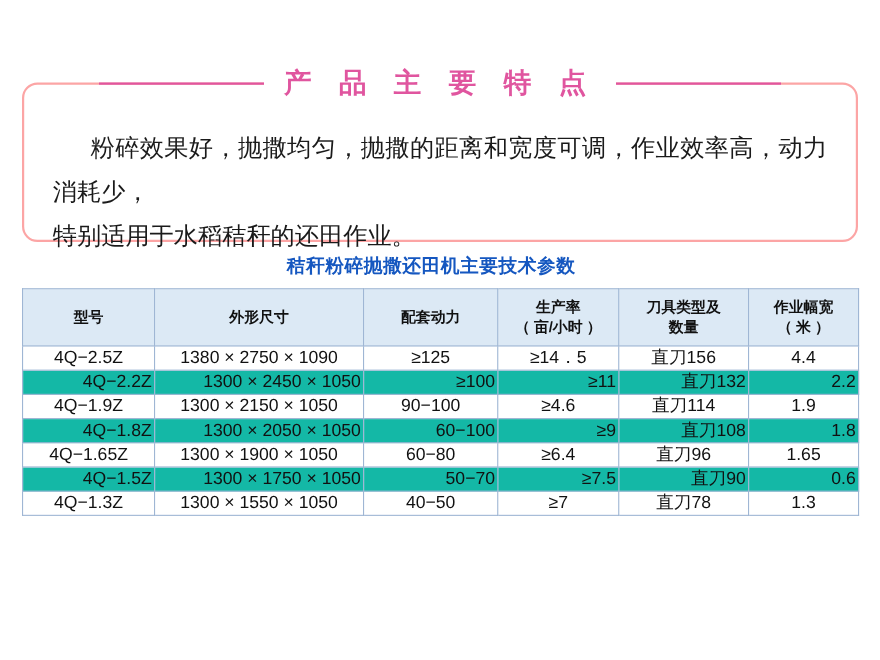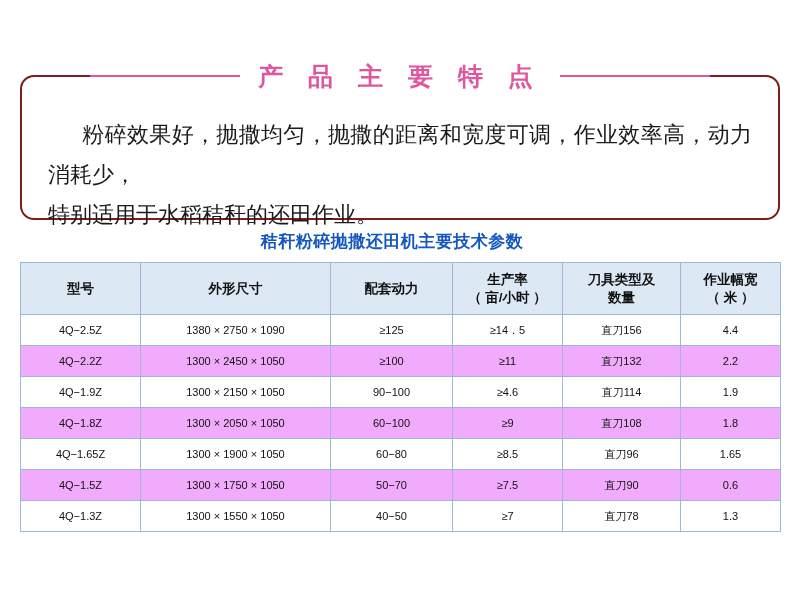--- a/index.html
+++ b/index.html
@@ -19,21 +19,21 @@
     overflow: hidden;
   }
 
   
   .feature-panel {
     position: absolute;
     left: 20px;
     top: 75px;
     width: 760px;
     height: 145px;
-    border: 2px solid #7f1d1d;
+    border: 2px solid #fca5a5;
     border-radius: 14px;
   }
   .feature-title-wrap {
     position: absolute;
     left: 0;
     top: -18px;
     width: 100%;
     text-align: center;
     display: flex;
     align-items: center;
@@ -103,26 +103,27 @@
     padding: 0 2px;
   }
   table.spec thead th {
     background: #dce9f5;
     height: 52px;
     font-weight: bold;
     font-size: 13.5px;
     line-height: 18px;
   }
   table.spec tbody td {
-    height: 31px;
-    background: #ffffff;
-    font-size: 11px;
+    height: 18px;
+    background: #ffffff;
+    font-size: 16px;
   }
   table.spec tbody tr.alt td {
-    background: #f0abfc;
+    background: #14b8a6;
+    text-align: right;
   }
   col.c0 { width: 120px; }
   col.c1 { width: 190px; }
   col.c2 { width: 122px; }
   col.c3 { width: 110px; }
   col.c4 { width: 118px; }
   col.c5 { width: 100px; }
   .nowrap { white-space: nowrap; }
 </style>
 </head>
@@ -209,21 +210,21 @@
           <td>1300 × 2050 × 1050</td>
           <td>60−100</td>
           <td>≥9</td>
           <td>直刀108</td>
           <td>1.8</td>
         </tr>
         <tr>
           <td>4Q−1.65Z</td>
           <td>1300 × 1900 × 1050</td>
           <td>60−80</td>
-          <td>≥8.5</td>
+          <td>≥6.4</td>
           <td>直刀96</td>
           <td>1.65</td>
         </tr>
         <tr class="alt">
           <td>4Q−1.5Z</td>
           <td>1300 × 1750 × 1050</td>
           <td>50−70</td>
           <td>≥7.5</td>
           <td>直刀90</td>
           <td>0.6</td>

